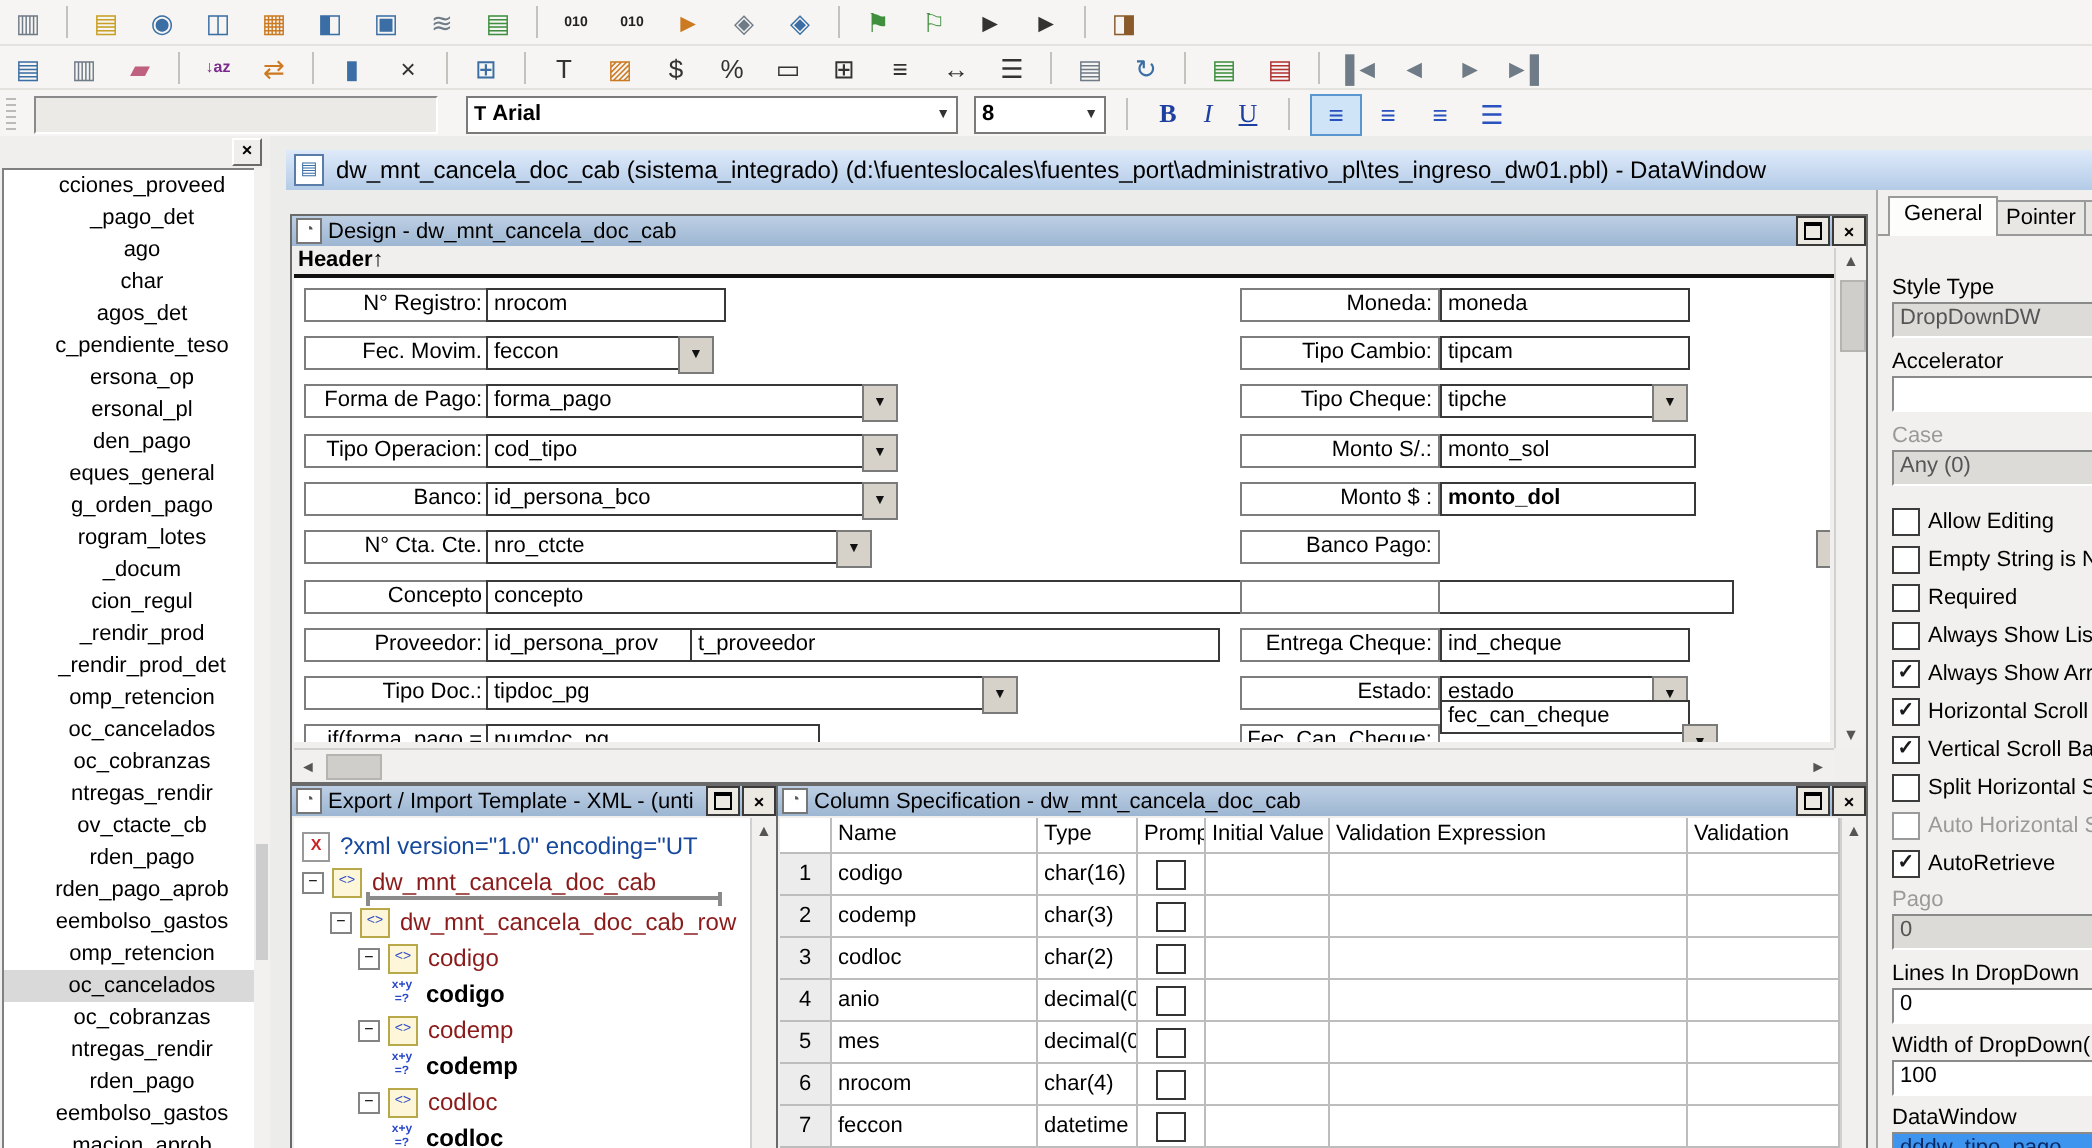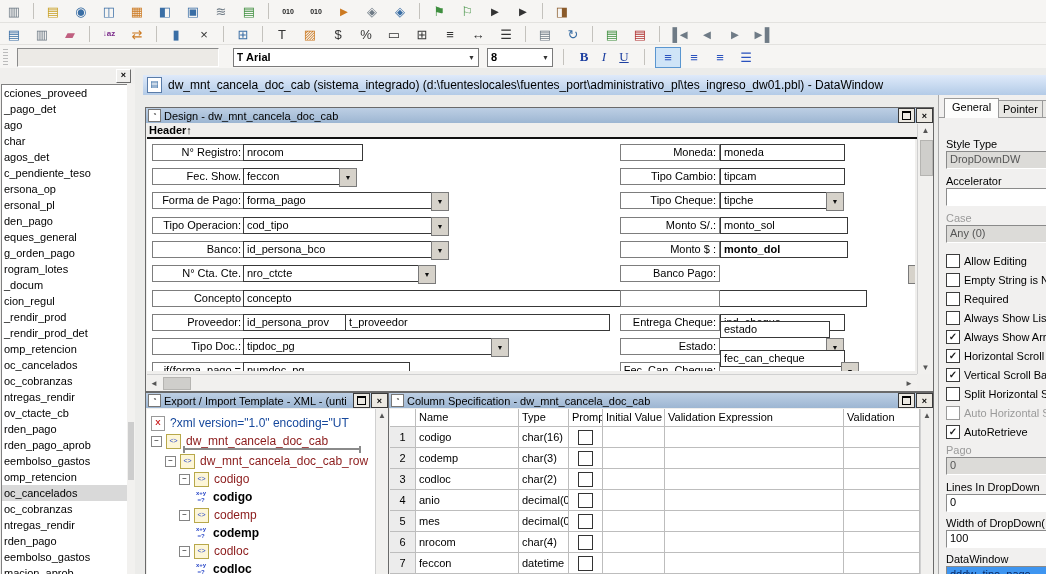--- a/index.html
+++ b/index.html
@@ -25,21 +25,21 @@
   .align-btn{width:24px;height:19px;display:flex;align-items:center;justify-content:center;
     color:#2a52be;font-size:13px;border:1px solid transparent;}
   .align-active{background:#cfe4f7;border:1px solid #5a96d0;}
   
   #sidebar{left:0;top:68px;width:135px;height:506px;background:#f0efed;}
   #sidebar-head{position:absolute;left:0;top:0;width:135px;height:15px;}
   #sidebar-close{position:absolute;right:4px;top:1px;width:13px;height:12px;background:#efeeec;
     border:1px solid;border-color:#fff #6a6a6a #6a6a6a #fff;font-size:9px;line-height:10px;text-align:center;font-weight:bold;}
   #sidebar-list{position:absolute;left:1px;top:16px;width:126px;height:490px;background:#fff;
     border:1px solid;border-color:#808080 #fff #fff #808080;overflow:hidden;}
-  .sb-item{height:16px;line-height:16px;padding-left:2px;white-space:nowrap;}
+  .sb-item{height:16px;line-height:16px;padding-left:12px;white-space:nowrap;text-align:center;}
   .sb-sel{background:#d9d9d9;}
   #sidebar-scroll{position:absolute;left:127px;top:16px;width:8px;height:490px;background:#f2f1ef;}
   #sidebar-thumb{position:absolute;left:1px;top:338px;width:6px;height:58px;background:#cdcdcd;}
   
   #mdi{left:135px;top:68px;width:911px;height:506px;background:#ececea;}
   #mdi-title{position:absolute;left:8px;top:7px;width:903px;height:20px;
     background:linear-gradient(#dfeafa,#b3cbe7);display:flex;align-items:center;font-size:12px;}
   .doc-ico{width:13px;height:14px;background:#fff;border:1px solid #5a7ca8;color:#3a6ea5;
     font-size:9px;line-height:13px;text-align:center;margin:0 6px 0 4px;}
   
@@ -256,21 +256,21 @@
           <span class="win-btn">
               <span class="max-glyph"></span>
             </span>
           <span class="win-btn">×</span>
         </span>
       </div>
       <div id="design-band">Header↑</div>
       <div id="design-canvas">
           <div class="fld-label" style="left: 5px; top: 5px; width: 88px;">N° Registro:</div>
           <div class="fld-box" style="left: 96px; top: 5px; width: 115px;">nrocom</div>
-          <div class="fld-label" style="left: 5px; top: 29px; width: 88px;">Fec. Show.</div>
+          <div class="fld-label" style="left: 5px; top: 29px; width: 88px;">Fec. Movim.</div>
           <div class="fld-box" style="left: 96px; top: 29px; width: 95px;">feccon</div>
           <div class="fld-dd" style="left: 192px; top: 29px;"></div>
           <div class="fld-label" style="left: 5px; top: 53px; width: 88px;">Forma de Pago:</div>
           <div class="fld-box" style="left: 96px; top: 53px; width: 187px;">forma_pago</div>
           <div class="fld-dd" style="left: 284px; top: 53px;"></div>
           <div class="fld-label" style="left: 5px; top: 78px; width: 88px;">Tipo Operacion:</div>
           <div class="fld-box" style="left: 96px; top: 78px; width: 187px;">cod_tipo</div>
           <div class="fld-dd" style="left: 284px; top: 78px;"></div>
           <div class="fld-label" style="left: 5px; top: 102px; width: 88px;">Banco:</div>
           <div class="fld-box" style="left: 96px; top: 102px; width: 187px;">id_persona_bco</div>
@@ -298,21 +298,21 @@
           <div class="fld-label" style="left: 473px; top: 78px; width: 95px;">Monto S/.:</div>
           <div class="fld-box" style="left: 573px; top: 78px; width: 123px;">monto_sol</div>
           <div class="fld-label" style="left: 473px; top: 102px; width: 95px;">Monto $ :</div>
           <div class="fld-box" style="left: 573px; top: 102px; width: 123px; font-weight: bold;">monto_dol</div>
           <div class="fld-label" style="left: 473px; top: 126px; width: 95px;">Banco Pago:</div>
           <div class="fld-dd" style="left: 761px; top: 126px;"></div>
           <div class="fld-label" style="left: 473px; top: 151px; width: 95px;"></div>
           <div class="fld-label" style="left: 473px; top: 175px; width: 95px;">Entrega Cheque:</div>
           <div class="fld-box" style="left: 573px; top: 175px; width: 120px;">ind_cheque</div>
           <div class="fld-label" style="left: 473px; top: 199px; width: 95px;">Estado:</div>
-          <div class="fld-box" style="left: 573px; top: 182px; width: 105px;">estado</div>
+          <div class="fld-box" style="left: 573px; top: 199px; width: 105px;">estado</div>
           <div class="fld-dd" style="left: 679px; top: 199px;"></div>
           <div class="fld-label" style="left: 473px; top: 223px; width: 95px;">Fec. Can. Cheque:</div>
           <div class="fld-box" style="left: 573px; top: 211px; width: 120px;">fec_can_cheque</div>
           <div class="fld-dd" style="left: 694px; top: 223px;"></div>
         </div>
 
       <div class="sb-track-v" style="right:0;top:16px;width:15px;height:250px;">
         <div class="sb-arrow" style="top:2px;left:0;width:15px;">▲</div>
         <div class="sb-thumb" style="left:2px;top:16px;width:11px;height:34px;"></div>
         <div class="sb-arrow" style="bottom:2px;left:0;width:15px;">▼</div>

